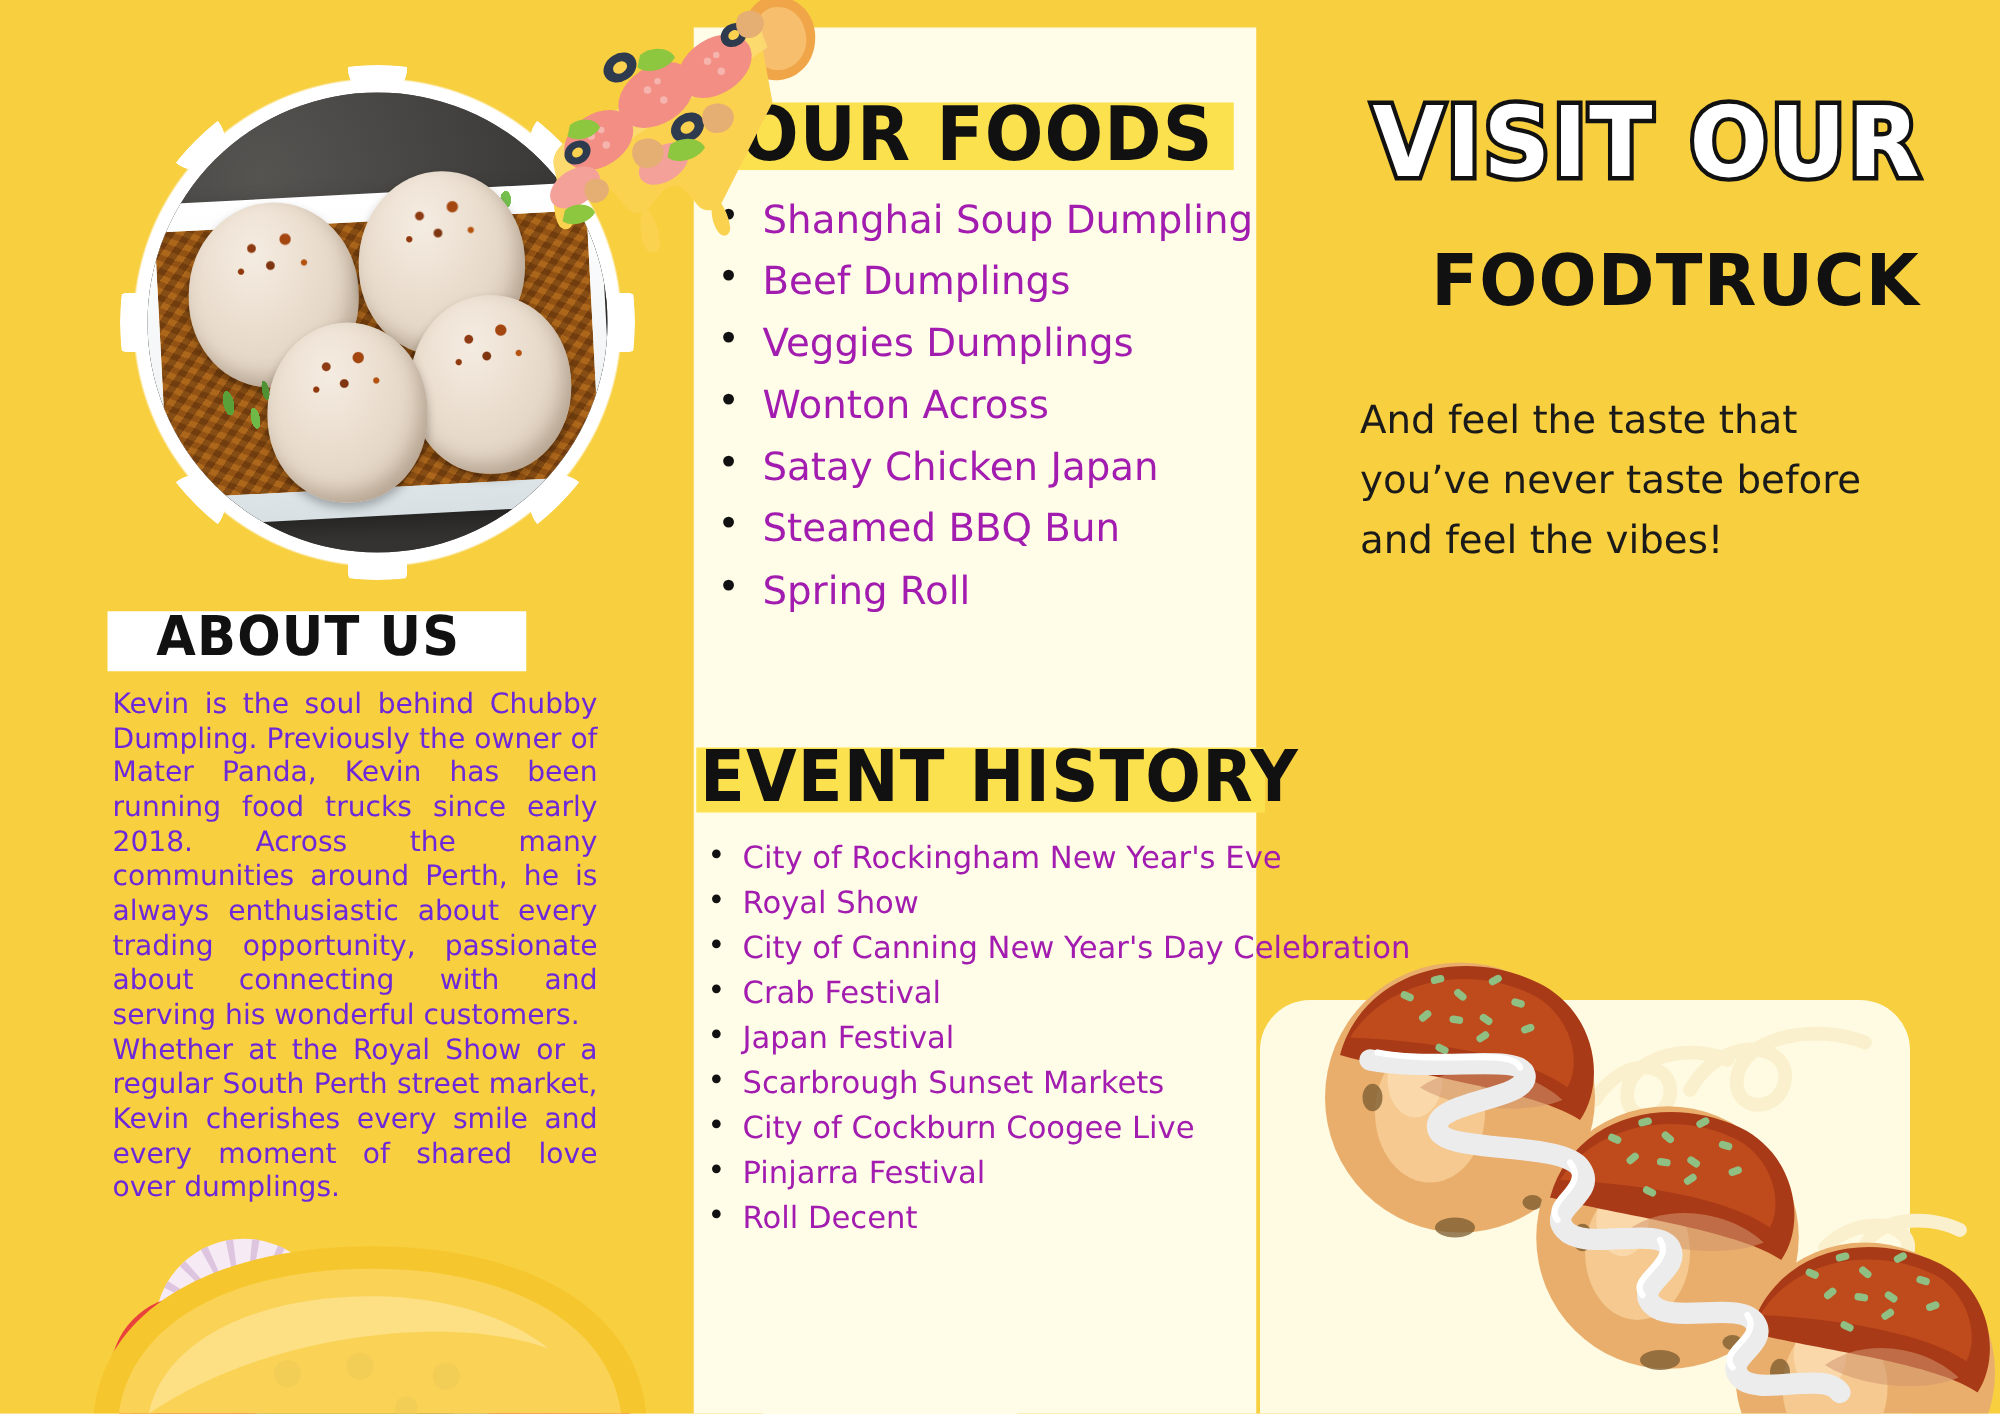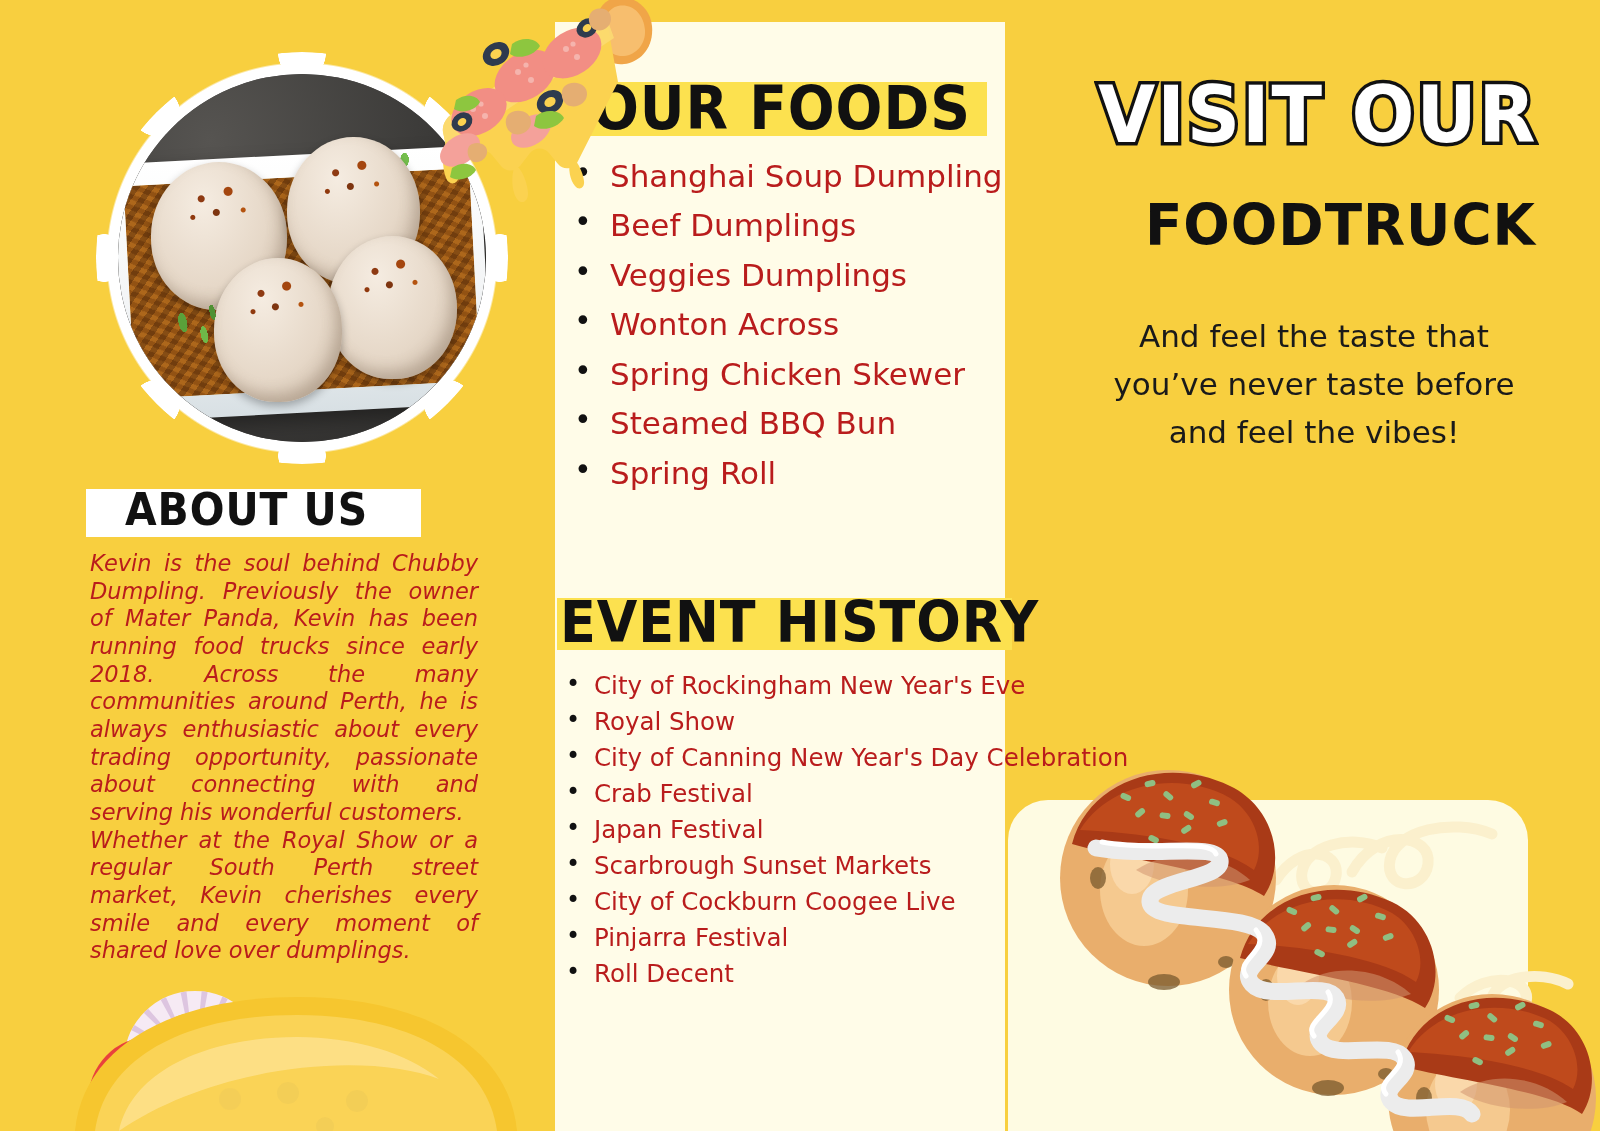--- a/index.html
+++ b/index.html
@@ -161,21 +161,21 @@
 
   #about-box  { left: 86px; top: 489px; width: 335px; height: 48px; }
   #about-text { left: 125px; top: 488px; font-size: 44px; transform: scaleX(.93); transform-origin: left top; }
 
   .food-list, .event-list {
     position: absolute;
     margin: 0;
     padding: 0;
     list-style: none;
     font-family: "DejaVu Sans", sans-serif;
-    color: #b91c1c;
+    color: #a21caf;
   }
   .food-list { left: 566px; top: 160px; width: 440px; font-size: 31px; }
   .food-list li {
     position: relative;
     padding-left: 44px;
     margin-bottom: 16px;
     line-height: 1.08;
     white-space: nowrap;
   }
   .food-list li::before {
@@ -202,24 +202,23 @@
     color: #111;
   }
 
   #about-body {
     position: absolute;
     left: 90px; top: 550px;
     width: 388px;
     font-family: "DejaVu Sans", sans-serif;
     font-size: 22.5px;
     line-height: 1.23;
-    color: #b91c1c;
+    color: #6d28d9;
     text-align: justify;
     white-space: pre-line;
-    font-style: italic;
   }
 
   #visit-our {
     position: absolute;
     left: 1098px; top: 70px;
     font-family: "DejaVu Sans", sans-serif;
     font-weight: 700;
     font-size: 78px;
     letter-spacing: 2px;
     color: #FFFFFF;
@@ -242,21 +241,21 @@
     transform-origin: left top;
   }
   #tagline {
     position: absolute;
     left: 1088px; top: 312px;
     width: 452px;
     font-family: "DejaVu Sans", sans-serif;
     font-size: 31px;
     line-height: 1.55;
     color: #1a1a1a;
-    text-align: center;
+    text-align: left;
     white-space: pre-line;
   }
 </style>
 </head>
 <body>
 
 <div id="page">
 
   <div class="cream-panel"></div>
 
@@ -342,21 +341,21 @@
   </svg>
 
   <div class="hl-box" id="our-foods-bar"></div>
   <div class="hl-title" id="our-foods-text">OUR FOODS</div>
 
   <ul class="food-list">
     <li>Shanghai Soup Dumpling</li>
     <li>Beef Dumplings</li>
     <li>Veggies Dumplings</li>
     <li>Wonton Across</li>
-    <li>Spring Chicken Skewer</li>
+    <li>Satay Chicken Japan</li>
     <li>Steamed BBQ Bun</li>
     <li>Spring Roll</li>
   </ul>
 
   <div class="hl-box" id="event-bar"></div>
   <div class="hl-title" id="event-text">EVENT HISTORY</div>
 
   <ul class="event-list">
     <li>City of Rockingham New Year's Eve</li>
     <li> Royal Show</li>

